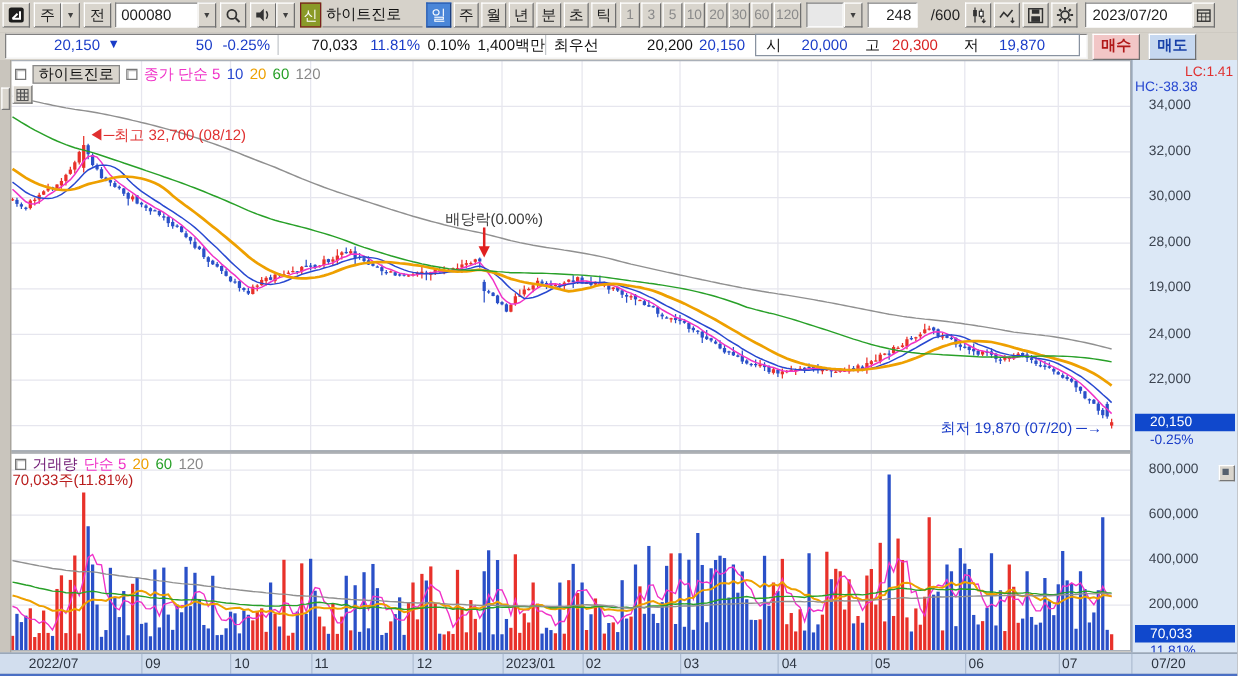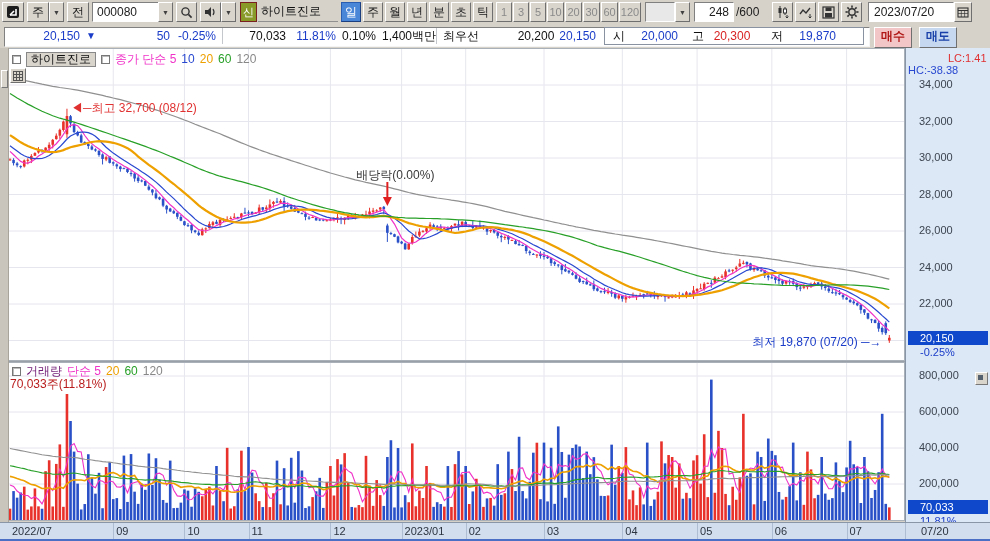--- a/index.html
+++ b/index.html
@@ -144,21 +144,21 @@
         <span>120</span>
       </div>
 
     <div class="tb sunken" style="left:645px;width:30px;background:#e8e8e8;"></div>
     <div class="tb raised" style="left:675px;width:15px;">
         <span class="combo-arrow">▼</span>
       </div>
     <div class="tb sunken" style="left:694px;width:40px;justify-content:flex-end;padding-right:4px;">
         <span>248</span>
       </div>
-    <div class="tb" style="left:736px;width:32px;justify-content:flex-start;">
+    <div class="tb" style="left:736px;width:32px;justify-content:flex-end;">
         <span>/600</span>
       </div>
 
     <div class="tb raised" style="left:772px;width:21px;">
       <svg width="14" height="14" viewBox="0 0 14 14">
           <line x1="4" y1="1" x2="4" y2="13" stroke="#333" stroke-width="1"></line>
           <rect x="2.5" y="3" width="3" height="5" fill="#333"></rect>
           <line x1="9" y1="2" x2="9" y2="10" stroke="#333" stroke-width="1"></line>
           <rect x="7.5" y="4" width="3" height="4" fill="#fff" stroke="#333"></rect>
           <path d="M11 10 L11 13 M9.6 11.6 L11 13 L12.4 11.6" stroke="#333" stroke-width="1" fill="none"></path>
@@ -1146,31 +1146,31 @@
       <div class="tag-pct" id="price-tag-pct" style="top: 297.762px;">-0.25%</div>
       <div class="expand-icon">
           <div></div>
         </div>
       <div class="tag" id="vol-tag" style="background-color: rgb(16, 72, 204); top: 452.394px;">70,033</div>
       <div class="tag-pct" id="vol-tag-pct" style="top: 467.394px;">11.81%</div>
     <div class="tick-label" style="top: 30px;">34,000</div>
         <div class="tick-label" style="top: 66.5px;">32,000</div>
         <div class="tick-label" style="top: 103px;">30,000</div>
         <div class="tick-label" style="top: 139.5px;">28,000</div>
-        <div class="tick-label" style="top: 176px;">26,000</div>
+        <div class="tick-label" style="top: 176px;">19,000</div>
         <div class="tick-label" style="top: 212.5px;">24,000</div>
         <div class="tick-label" style="top: 249px;">22,000</div>
         <div class="tick-label" style="top: 321px;">800,000</div>
         <div class="tick-label" style="top: 357px;">600,000</div>
         <div class="tick-label" style="top: 393px;">400,000</div>
         <div class="tick-label" style="top: 429px;">200,000</div>
       </div>
 
     <div class="bottom-bar" id="bottom-bar">
-        <div class="x-label" style="left: 12px;">2022/07</div>
+        <div class="x-label" style="left: 23px;">2022/07</div>
         <div class="x-sep" style="left: 113.24px;"></div>
         <div class="x-label" style="left: 116.24px;">09</div>
         <div class="x-sep" style="left: 184.44px;"></div>
         <div class="x-label" style="left: 187.44px;">10</div>
         <div class="x-sep" style="left: 248.52px;"></div>
         <div class="x-label" style="left: 251.52px;">11</div>
         <div class="x-sep" style="left: 330.4px;"></div>
         <div class="x-label" style="left: 333.4px;">12</div>
         <div class="x-sep" style="left: 401.6px;"></div>
         <div class="x-label" style="left: 404.6px;">2023/01</div>

